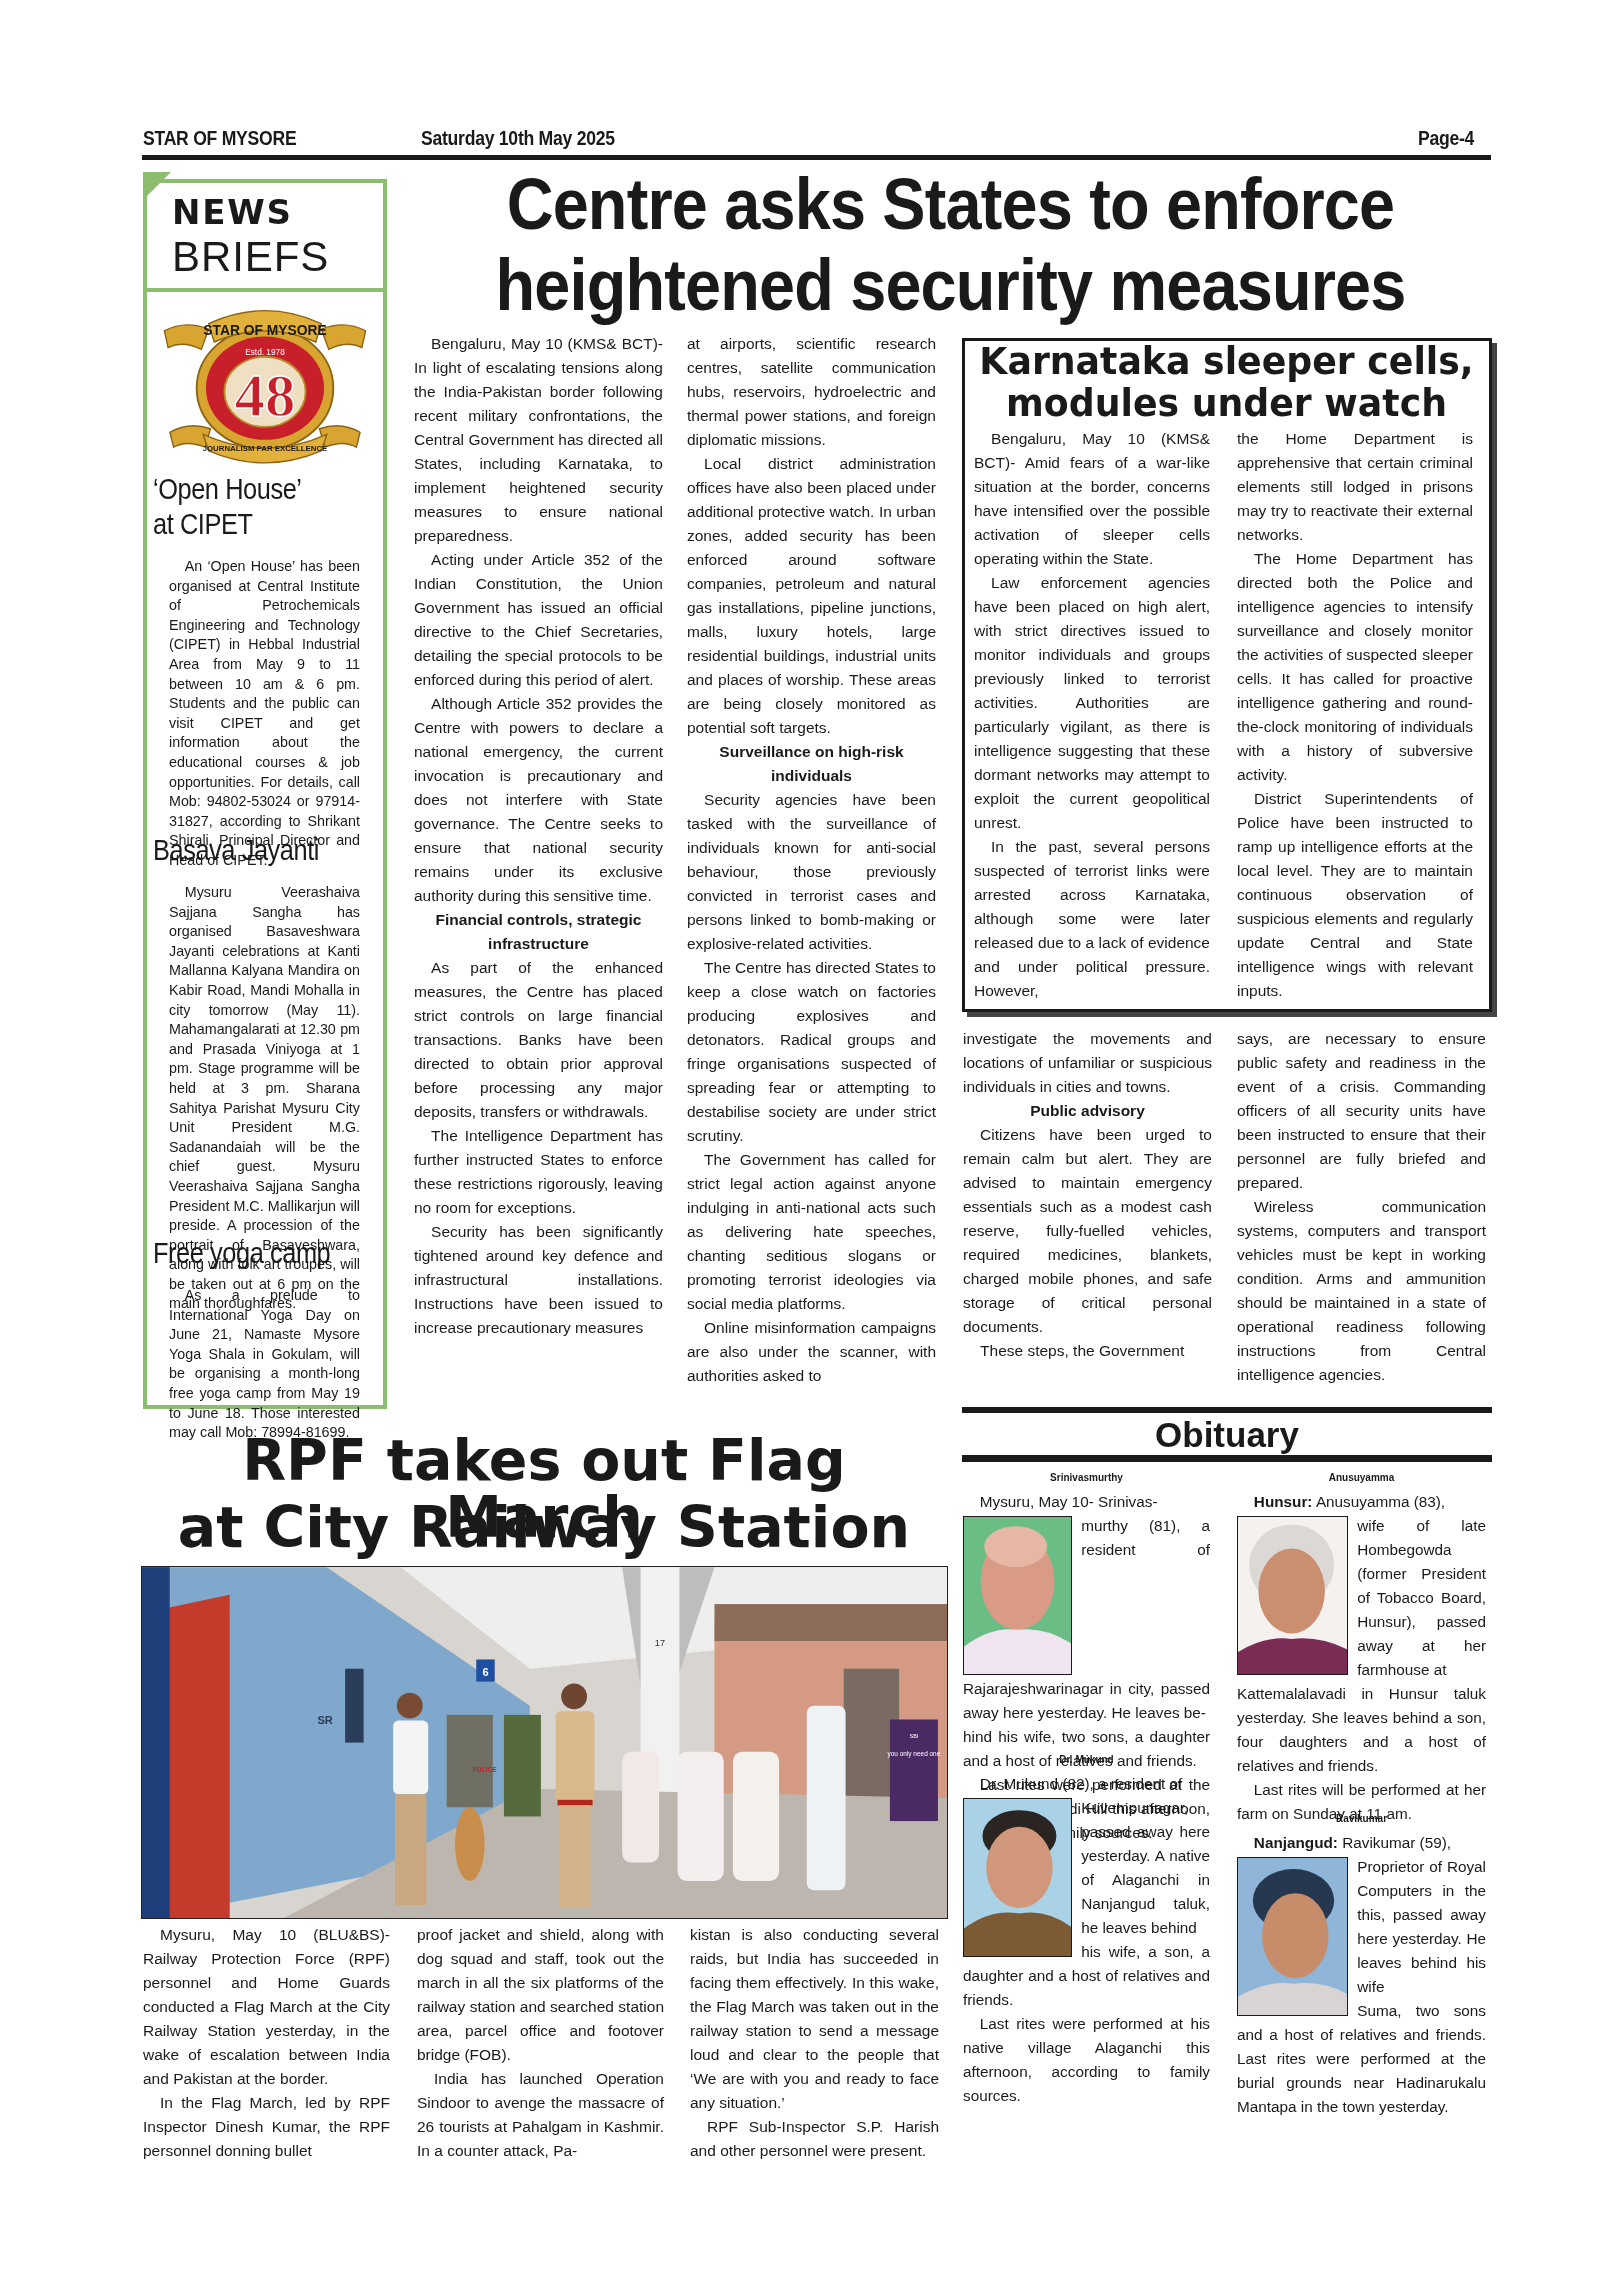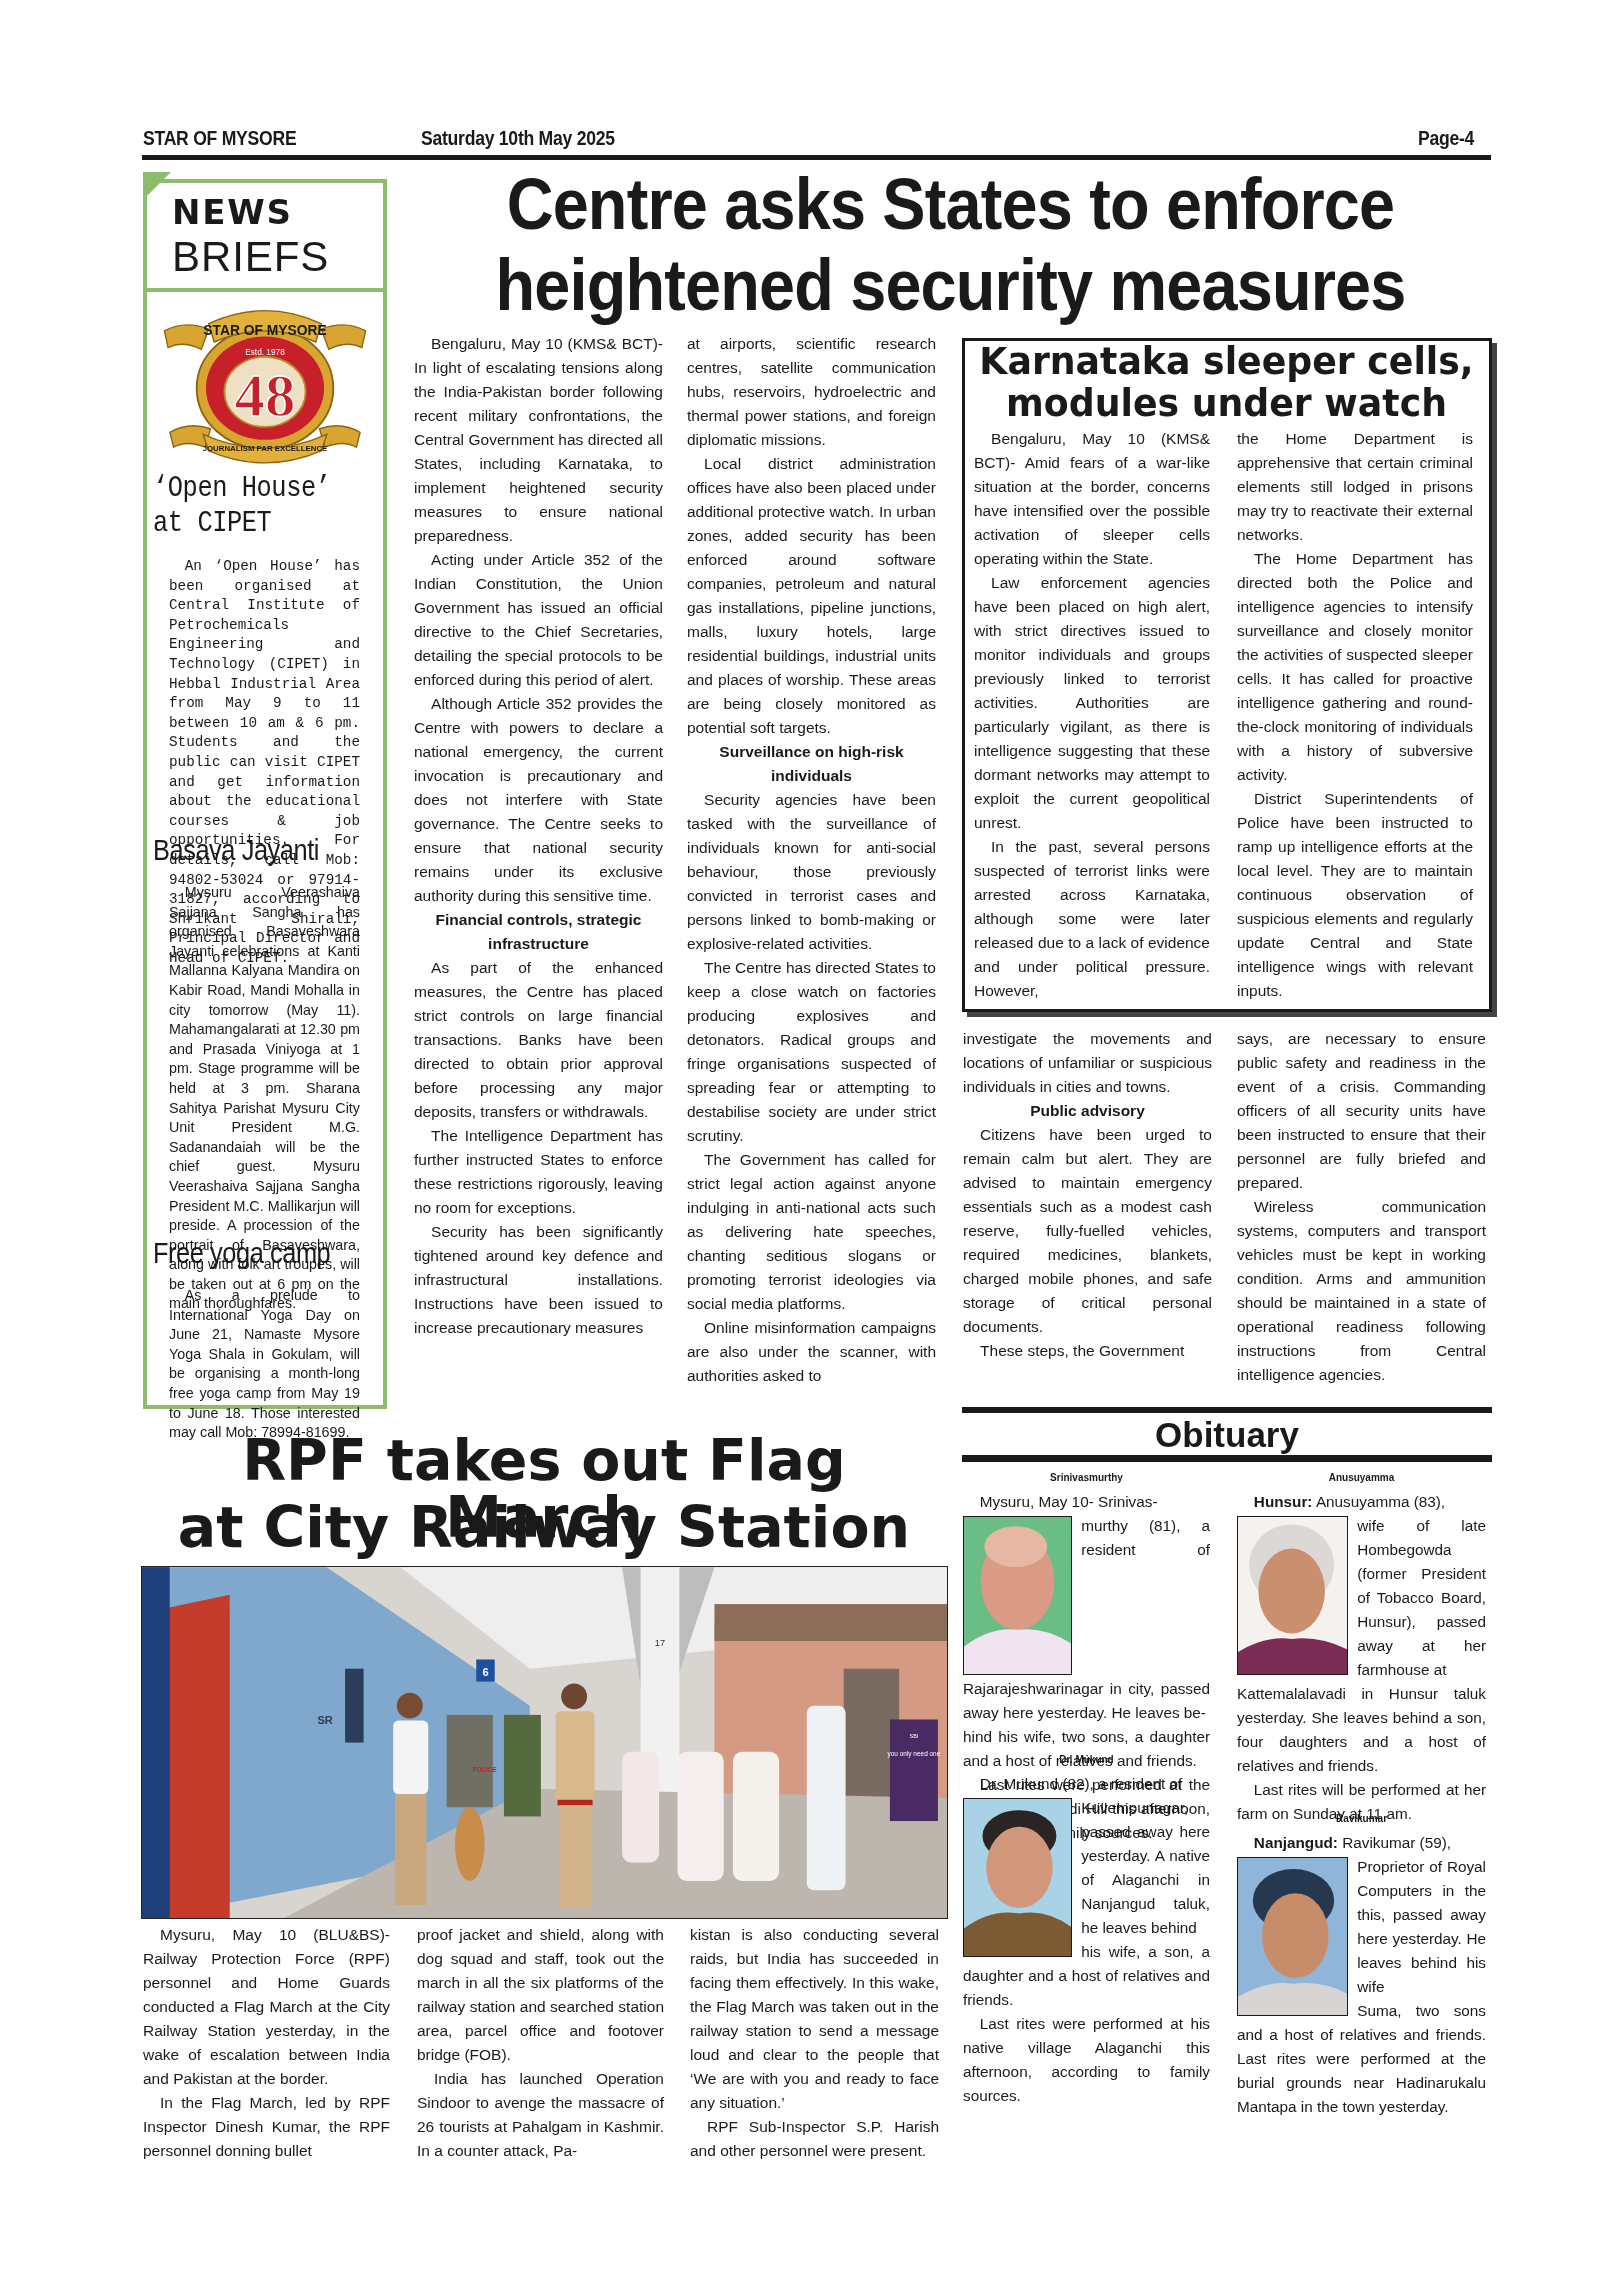--- a/index.html
+++ b/index.html
@@ -71,21 +71,21 @@
   <ellipse cx="117" cy="92" rx="64" ry="56" fill="#c8202a"></ellipse>
   <ellipse cx="117" cy="96" rx="44" ry="38" fill="#efe0c4" stroke="#b98a2a" stroke-width="2"></ellipse>
   <path d="M56 22 Q117 -6 178 22 L172 42 Q117 18 62 42 Z" fill="#e2b13c" stroke="#8a6414" stroke-width="1.5"></path>
   <text x="117" y="34" text-anchor="middle" font-family="Liberation Sans, sans-serif" font-weight="bold" font-size="15" fill="#1a1a1a">STAR OF MYSORE</text>
   <text x="117" y="56" text-anchor="middle" font-family="Liberation Sans, sans-serif" font-size="9" fill="#ffffff">Estd. 1978</text>
   <text x="117" y="122" text-anchor="middle" font-family="Liberation Serif, serif" font-weight="bold" font-size="66" fill="#c8202a" stroke="#fff" stroke-width="1.5">48</text>
   <path d="M50 142 Q117 172 184 142 L178 160 Q117 186 56 160 Z" fill="#e2b13c" stroke="#8a6414" stroke-width="1.5"></path>
   <text x="117" y="160" text-anchor="middle" font-family="Liberation Sans, sans-serif" font-weight="bold" font-size="8.5" fill="#1a1a1a">JOURNALISM PAR EXCELLENCE</text>
 </svg>
 
-<div class="abs" style="left:153px; top:471px; width:225px;font-family:Liberation Mono, monospace;">
+<div class="abs" style="left:153px; top:471px; width:225px;">
   <div class="brief-title">‘Open House’</div>
   <div class="brief-title">at CIPET</div>
   <div class="brief-text">
       <p>An ‘Open House’ has been organised at Central Institute of Petrochemicals Engineering and Technology (CIPET) in Hebbal Industrial Area from May 9 to 11 between 10 am &amp; 6 pm. Students and the public can visit CIPET and get information about the educational courses &amp; job opportunities. For details, call Mob: 94802-53024 or 97914-31827, according to Shrikant Shirali, Principal Director and Head of CIPET.</p>
     </div>
 </div>
 
 <div class="abs" style="left:153px; top:832px; width:225px;">
   <div class="brief-title">Basava Jayanti</div>
   <div class="brief-text">

